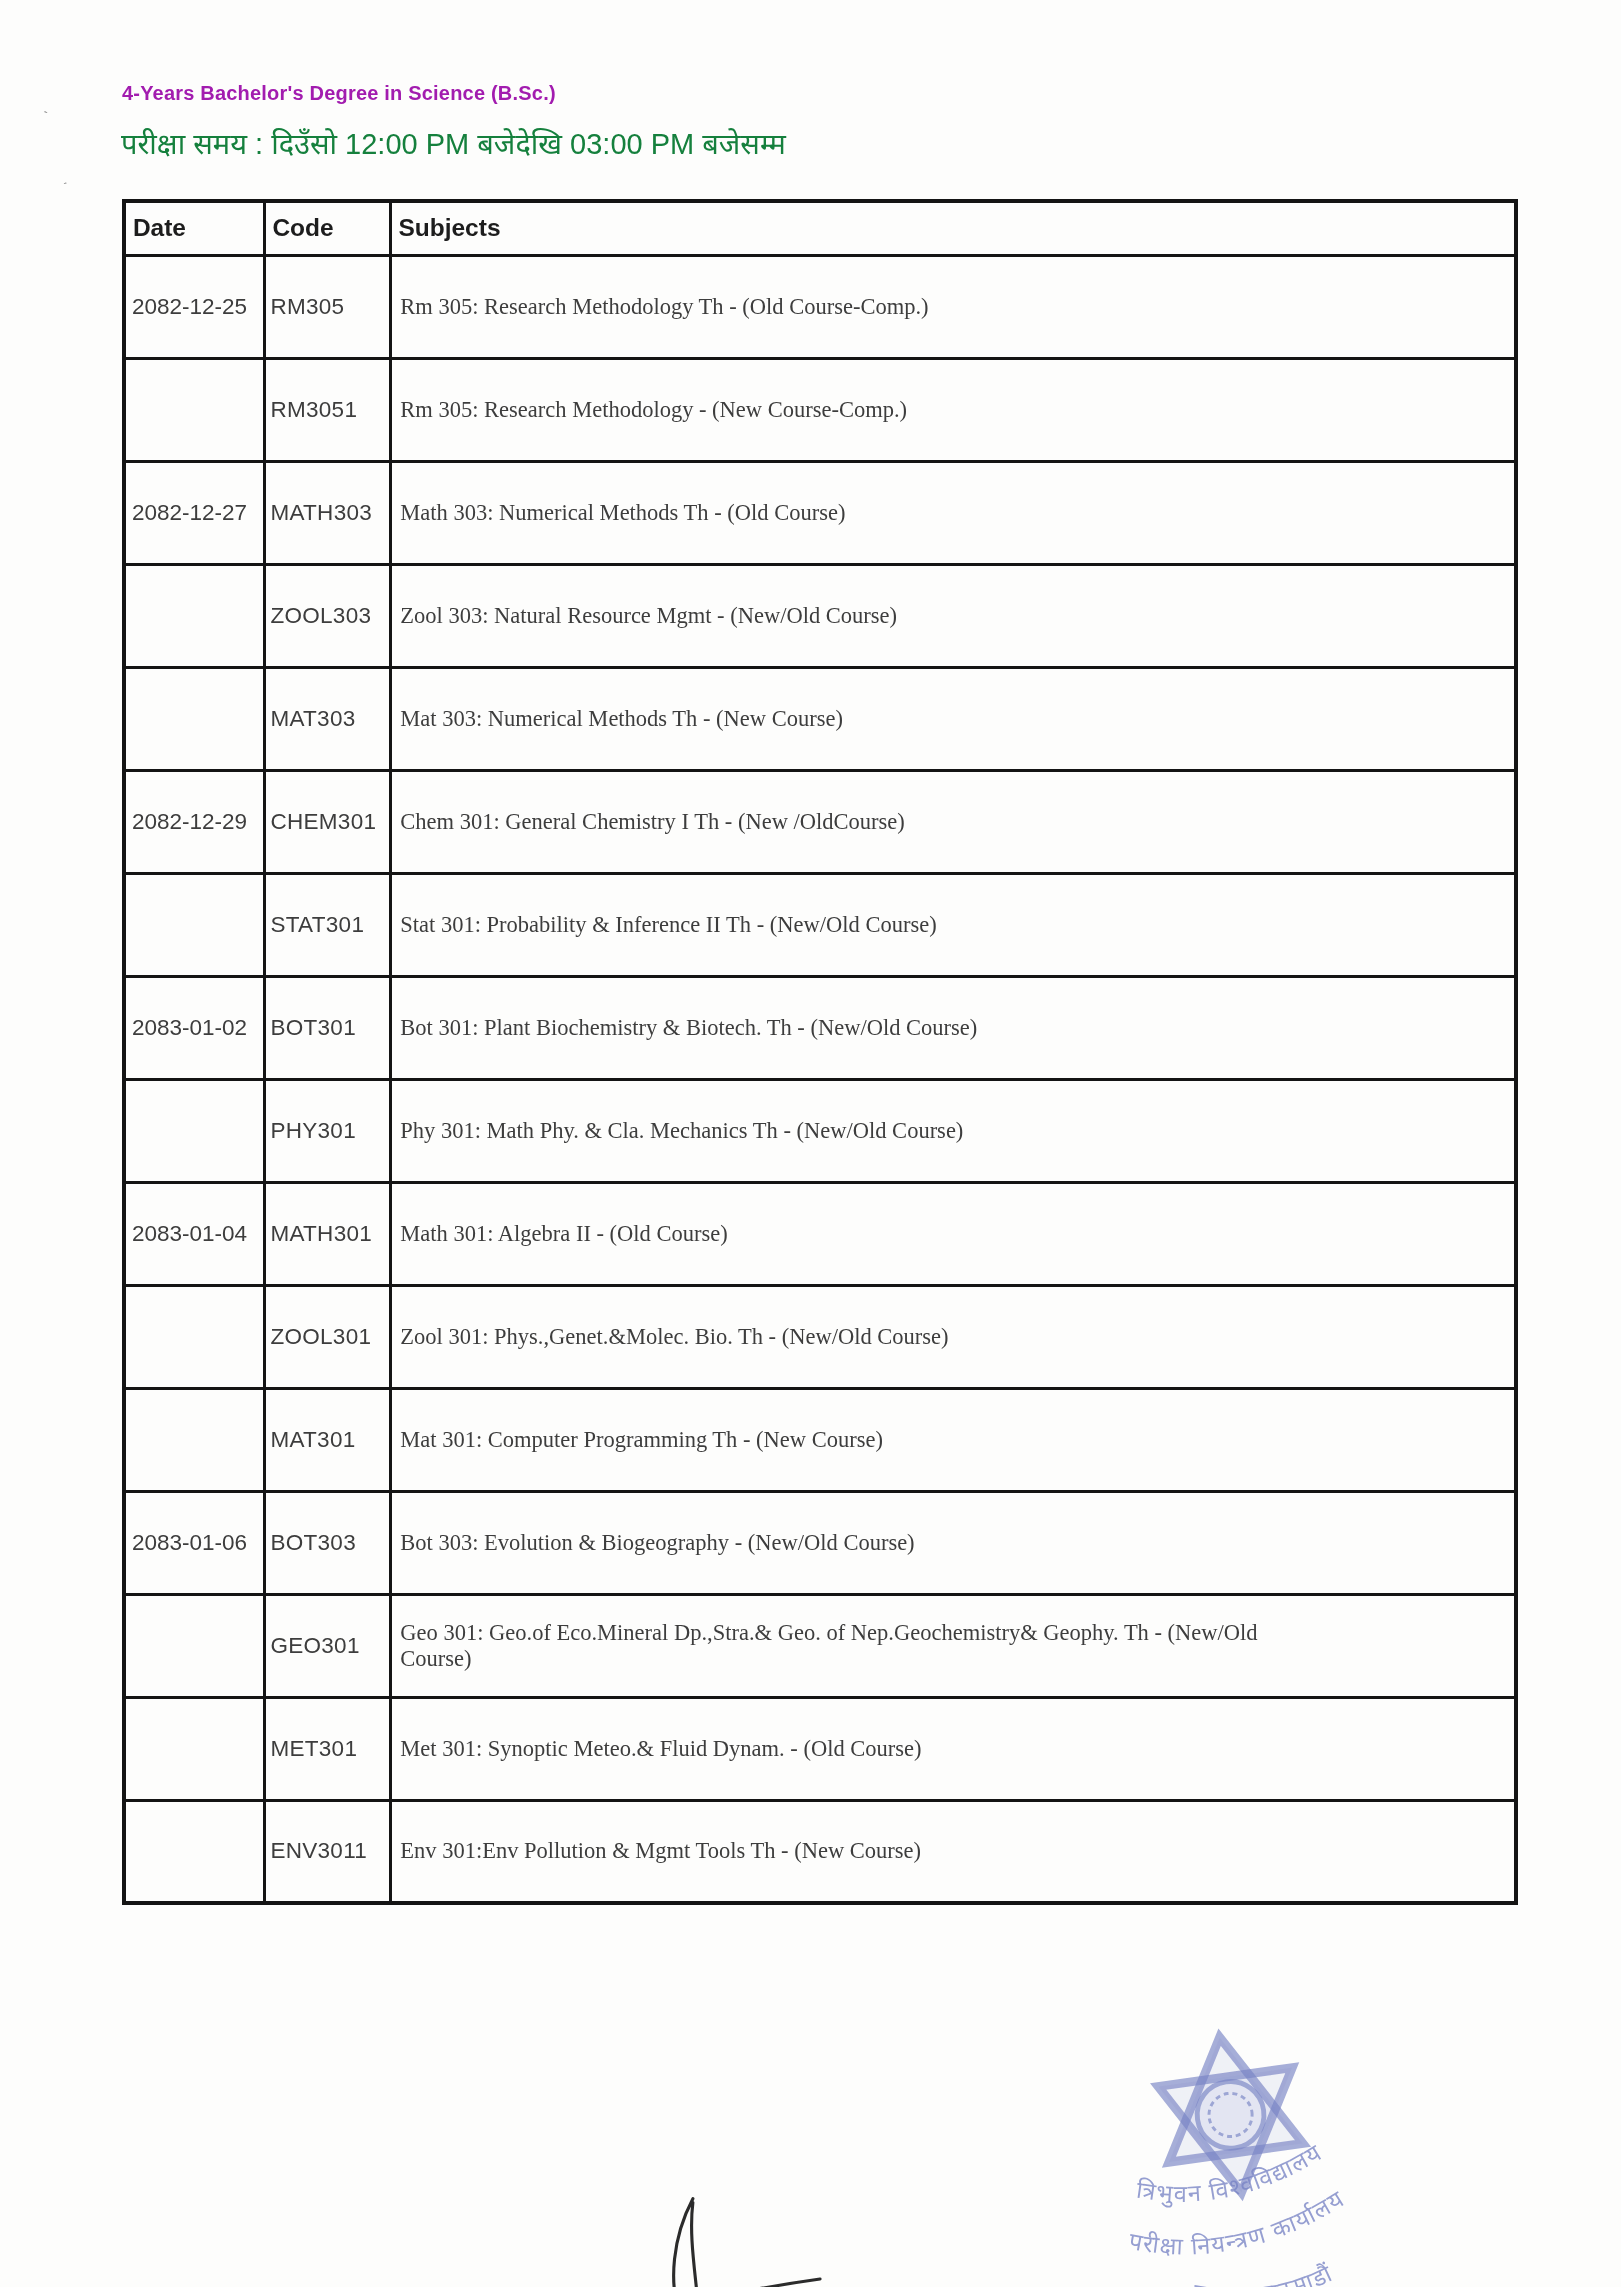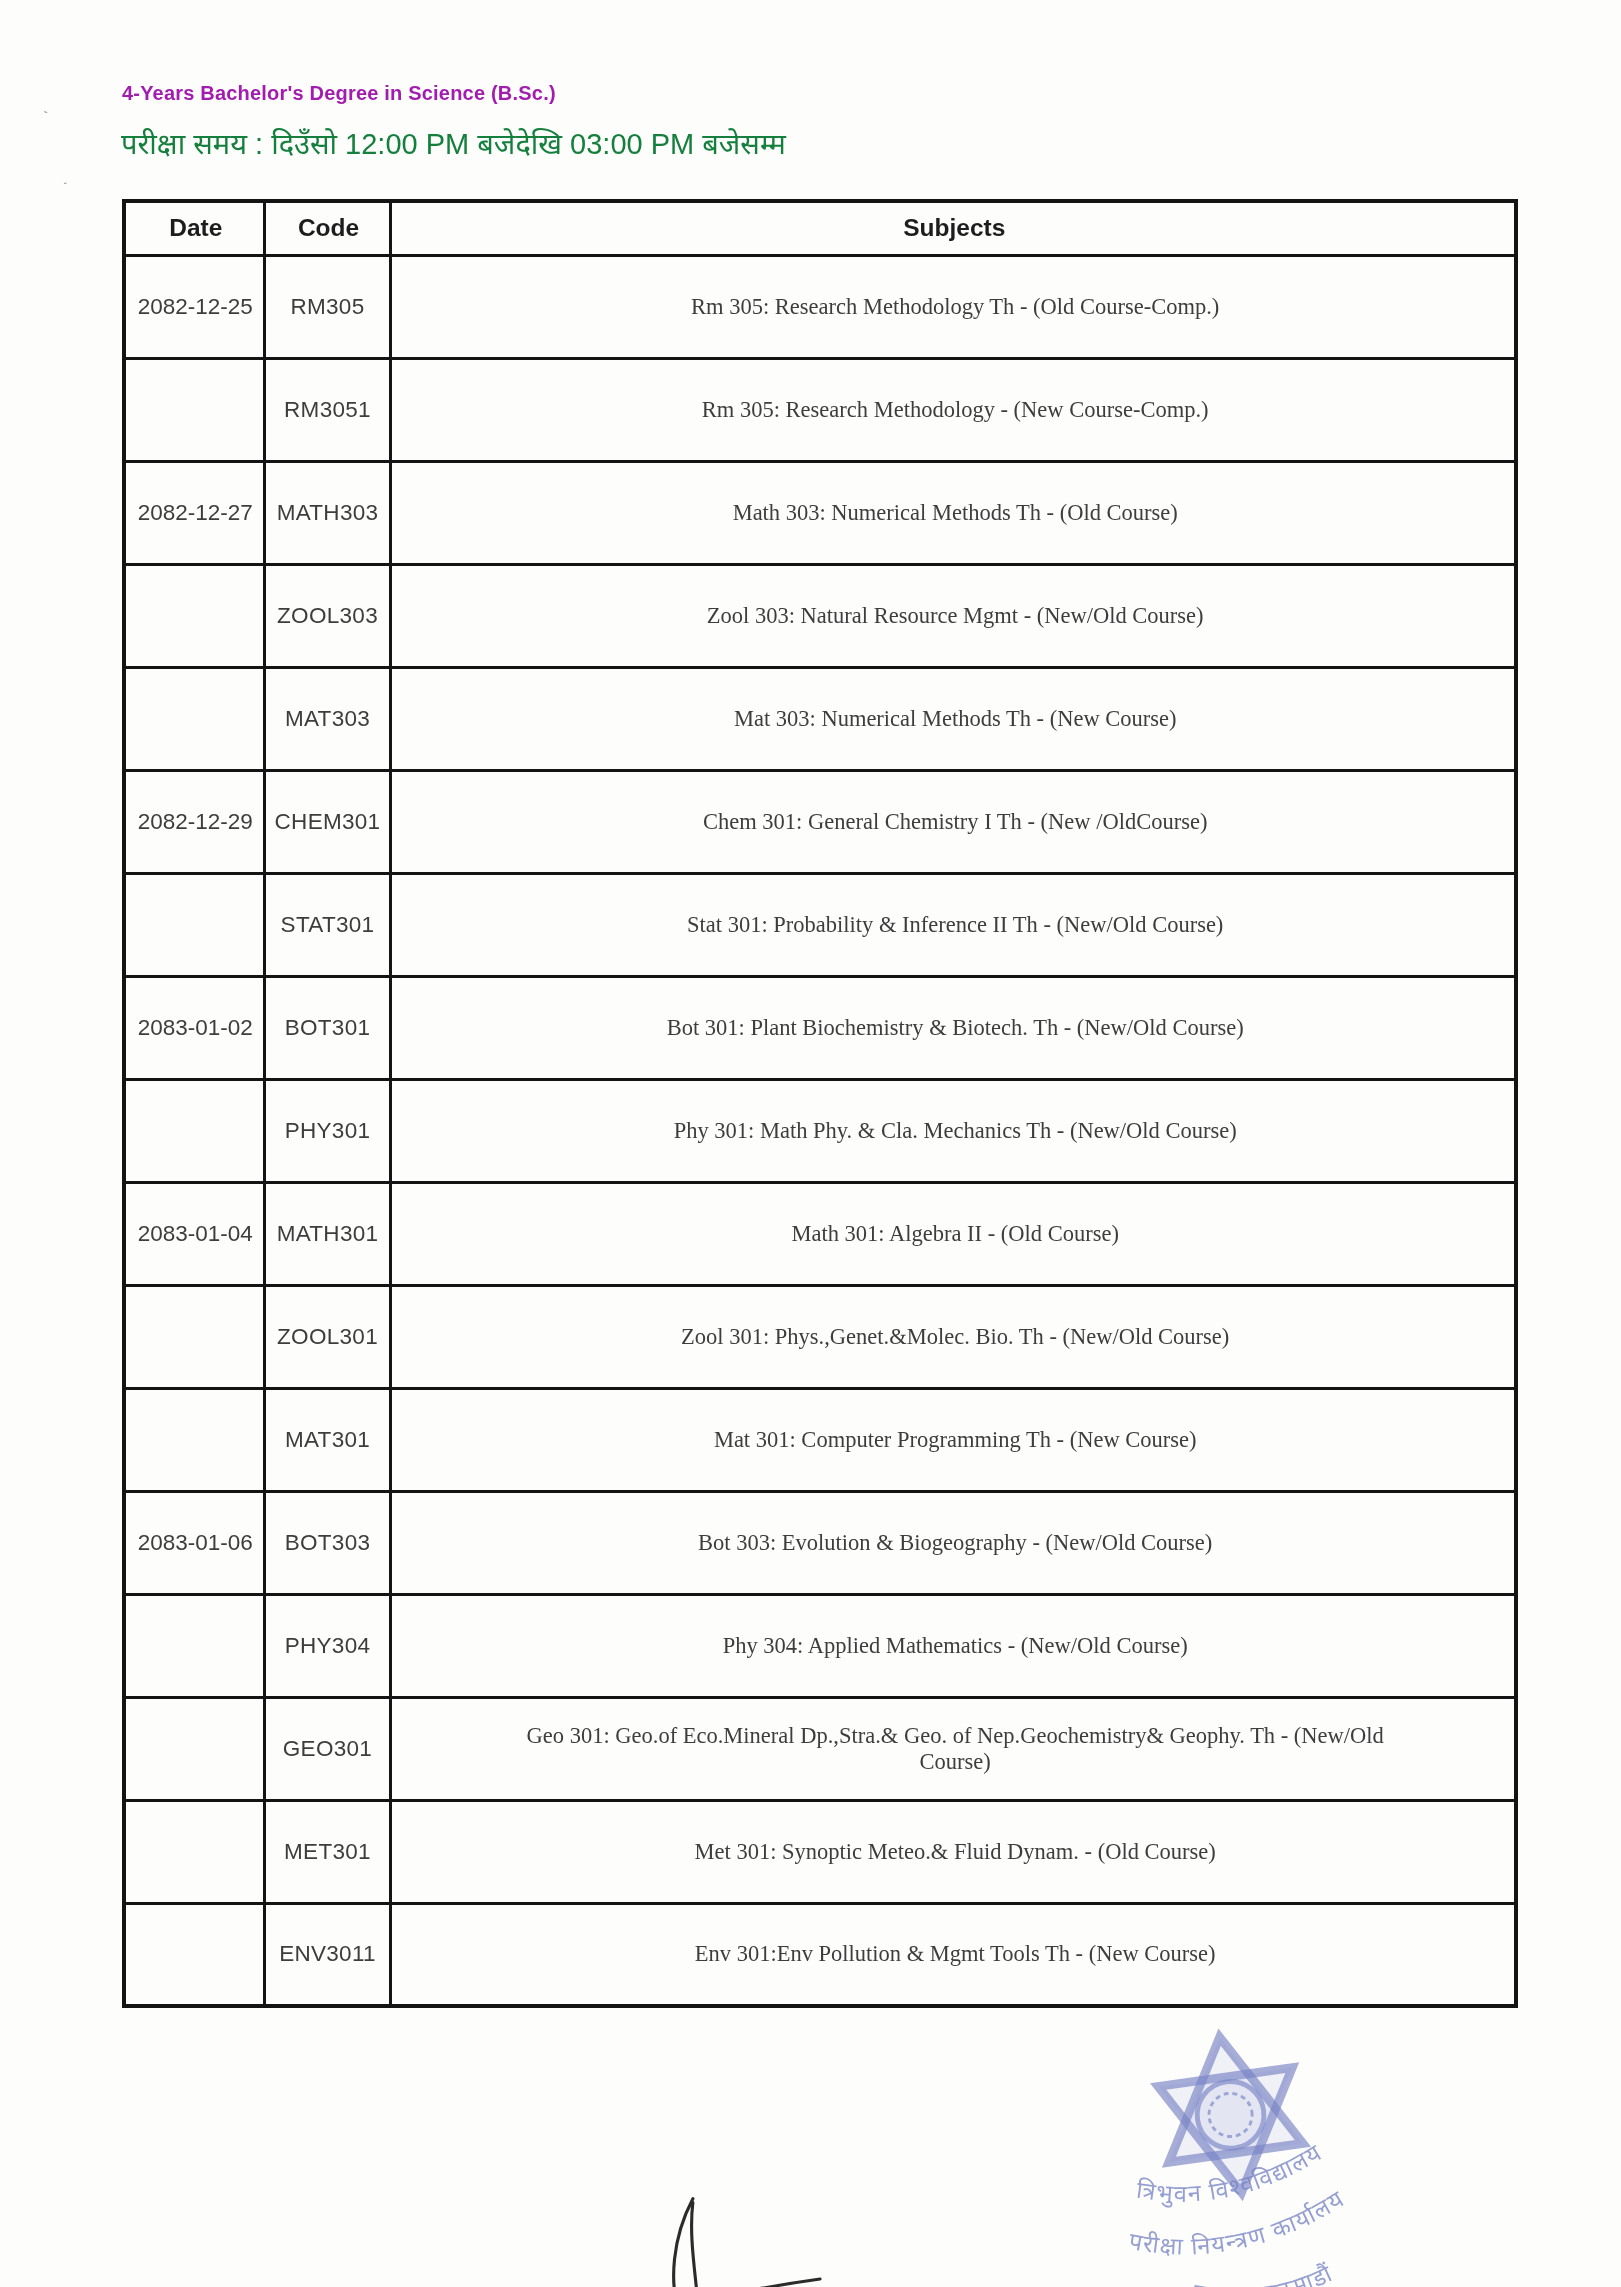--- a/index.html
+++ b/index.html
@@ -31,21 +31,21 @@
     border-collapse:collapse;
     table-layout:fixed;
     width:1396px;
     margin:37px 0 0 122px;
     border:4.9px solid #141414;
   }
   table.schedule col.c-date { width:140px; }
   table.schedule col.c-code { width:126px; }
   table.schedule th, table.schedule td {
     border:3.9px solid #141414;
-    text-align:center;
+    text-align:left;
     vertical-align:middle;
     font-size:22.5px;
     color:#3d3d3d;
     padding:2px 3.9px 2px 5.9px;
     overflow:hidden;
   }
   table.schedule thead th {
     height:47px;
     font-size:24.5px;
     font-weight:bold;
@@ -156,25 +156,20 @@
         </tr>
         <tr>
           <td></td>
           <td>MAT301</td>
           <td>Mat 301: Computer Programming Th - (New Course)</td>
         </tr>
         <tr>
           <td>2083-01-06</td>
           <td>BOT303</td>
           <td>Bot 303: Evolution &amp; Biogeography - (New/Old Course)</td>
-        </tr>
-        <tr>
-          <td></td>
-          <td>PHY304</td>
-          <td>Phy 304: Applied Mathematics - (New/Old Course)</td>
         </tr>
         <tr>
           <td></td>
           <td>GEO301</td>
           <td>Geo 301: Geo.of Eco.Mineral Dp.,Stra.&amp; Geo. of Nep.Geochemistry&amp; Geophy. Th - (New/Old
 Course)</td>
         </tr>
         <tr>
           <td></td>
           <td>MET301</td>

